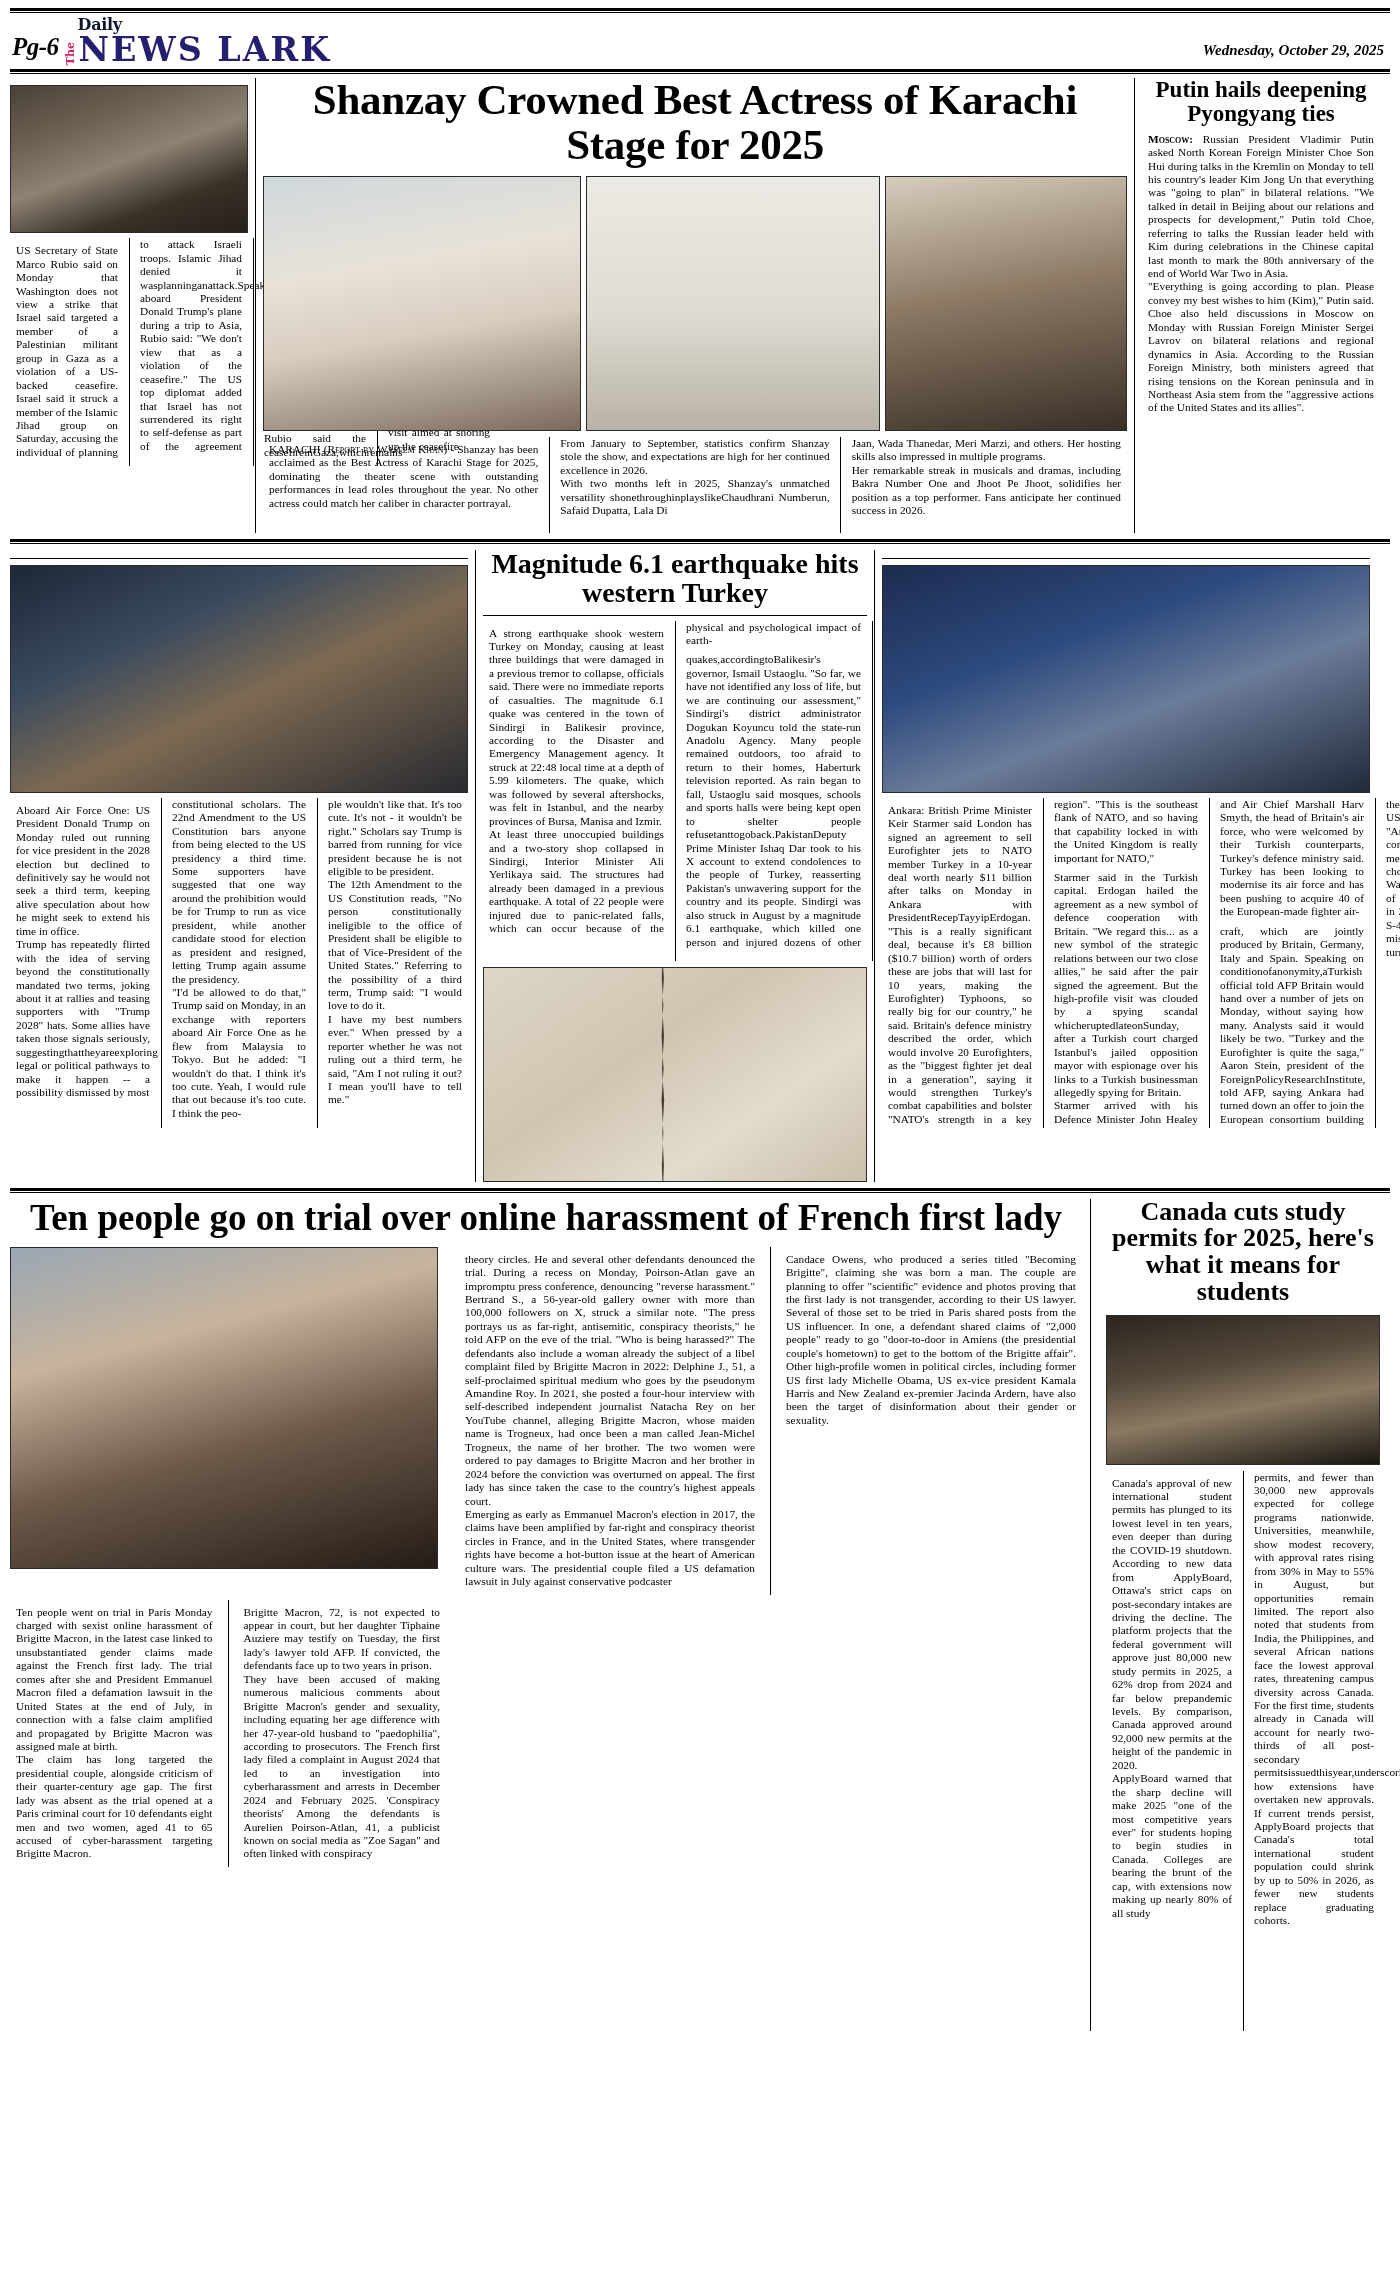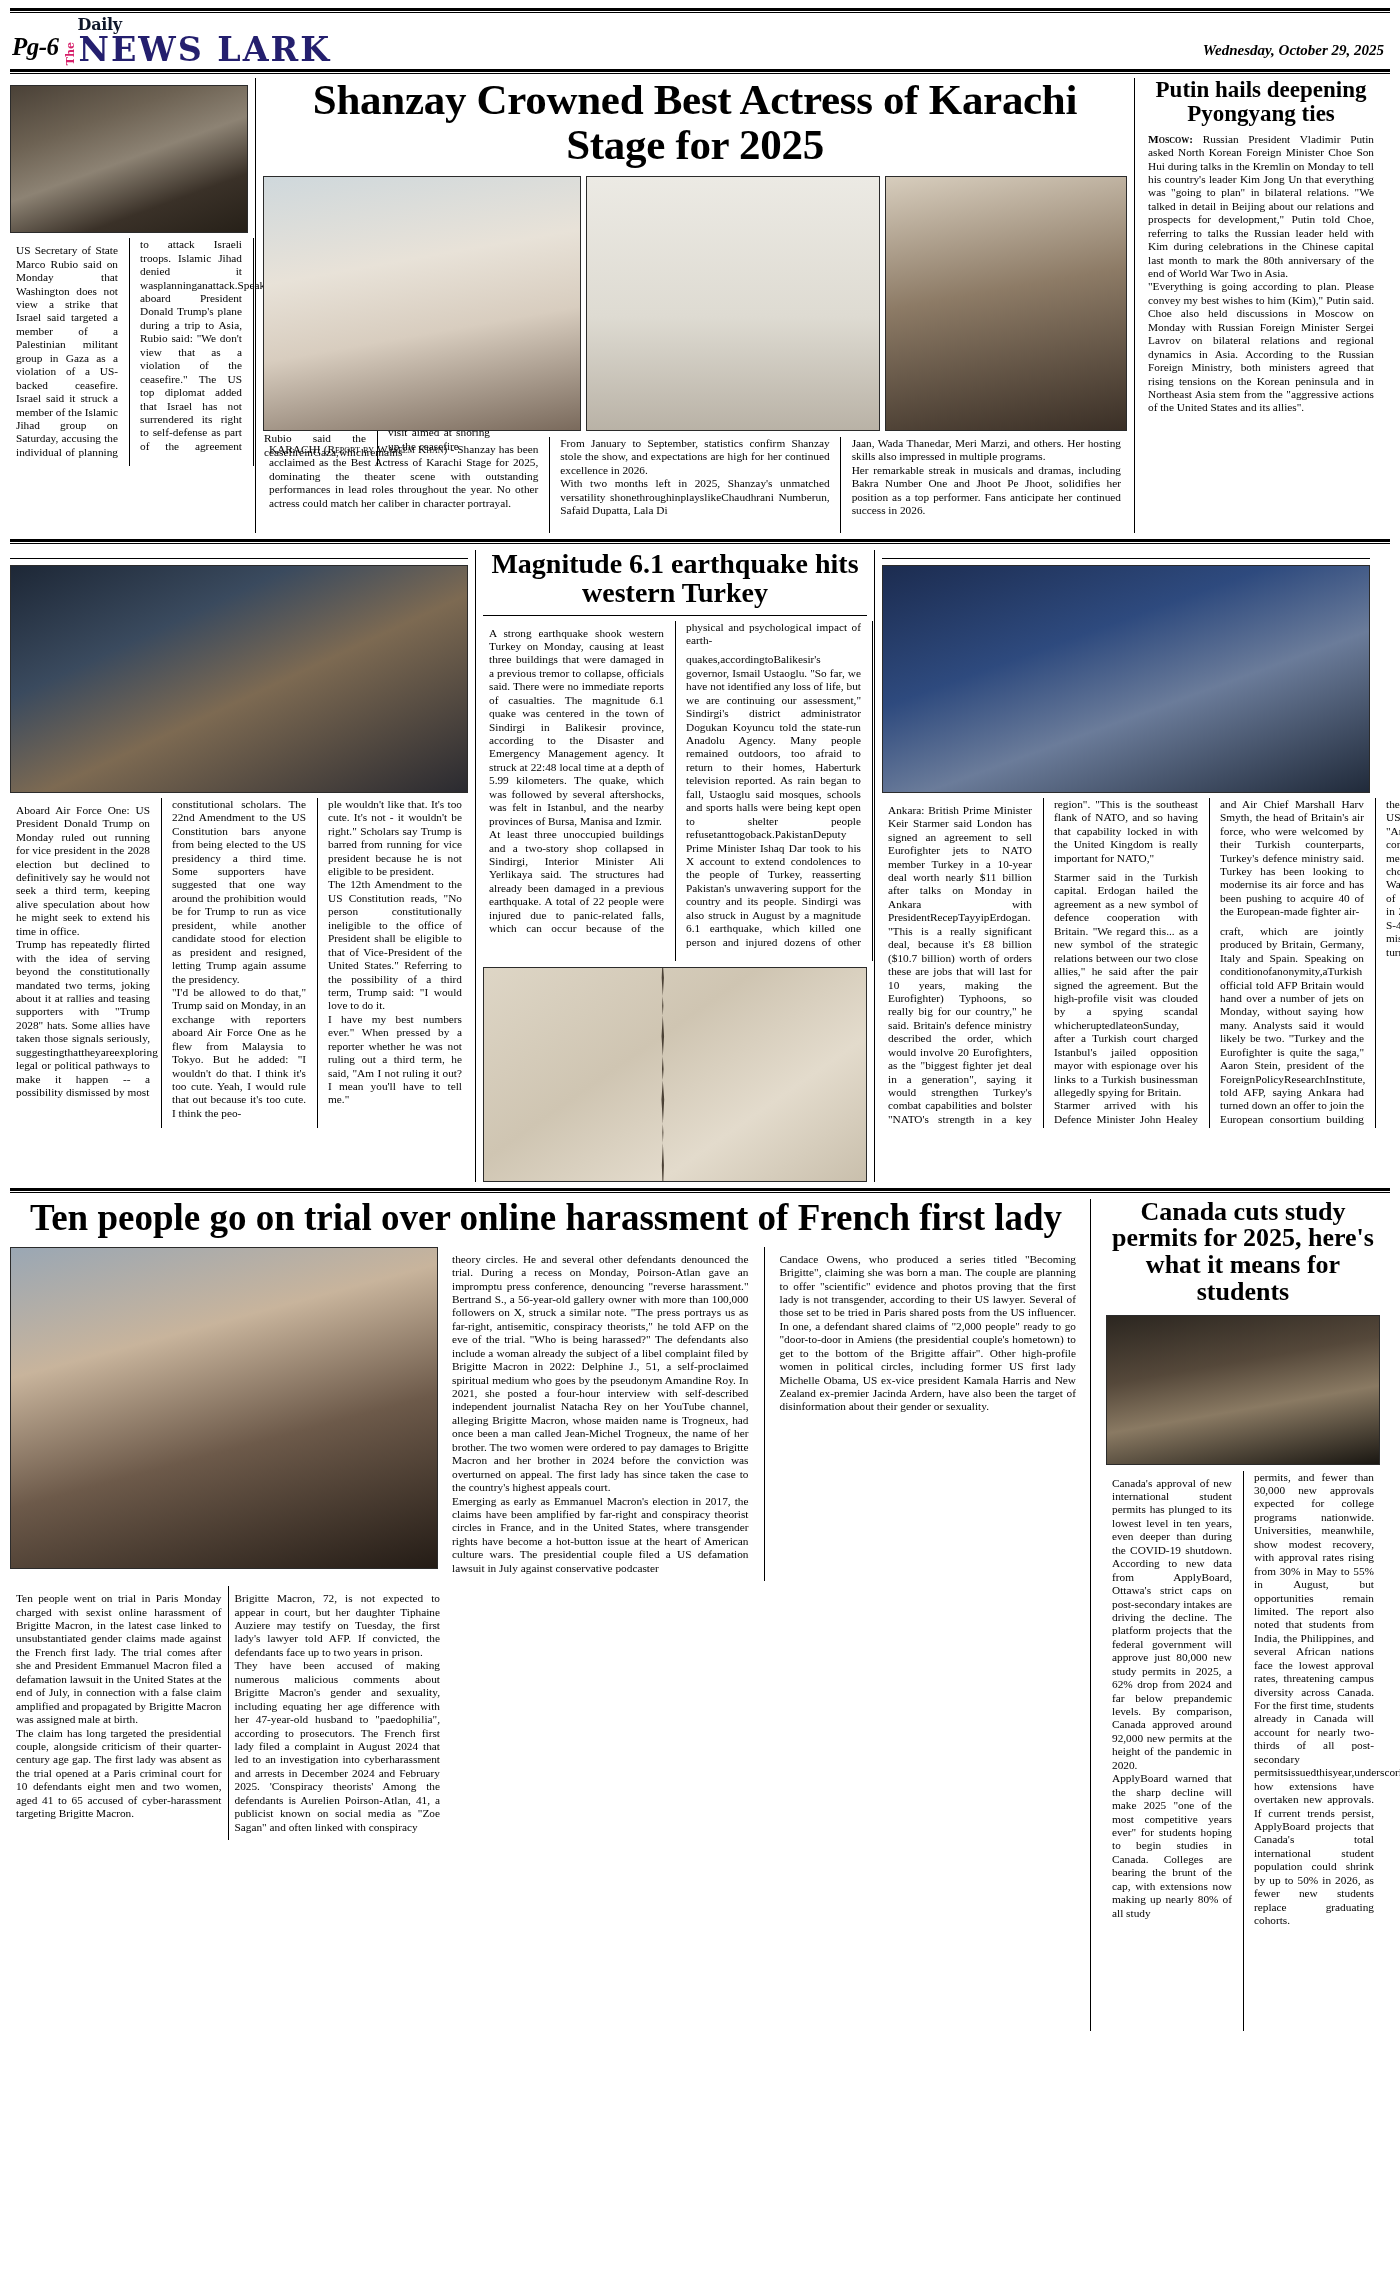--- a/index.html
+++ b/index.html
@@ -208,34 +208,34 @@
       </div>
     </div>
   </div>
 
   <div class="rule-heavy" style="margin-top:6px;"></div>
 
   <div class="bot-block">
 
     <div class="bot-left">
       <div class="hl hl-bot">Ten people go on trial over online harassment of French first lady</div>
-      <div style="display:flex;gap:8px;margin-top:10px;">
+      <div style="display:flex;gap:21px;margin-top:10px;">
         <div class="photo ph-macron" style="width:428px;height:322px;flex:none;"></div>
         <div style="flex:1;display:flex;gap:9px;">
           <div class="body-txt" style="flex:1;">
               <p style="white-space:pre-line;">theory circles. He and several other defendants denounced the trial. During a recess on Monday, Poirson-Atlan gave an impromptu press conference, denouncing "reverse harassment." Bertrand S., a 56-year-old gallery owner with more than 100,000 followers on X, struck a similar note. "The press portrays us as far-right, antisemitic, conspiracy theorists," he told AFP on the eve of the trial. "Who is being harassed?" The defendants also include a woman already the subject of a libel complaint filed by Brigitte Macron in 2022: Delphine J., 51, a self-proclaimed spiritual medium who goes by the pseudonym Amandine Roy. In 2021, she posted a four-hour interview with self-described independent journalist Natacha Rey on her YouTube channel, alleging Brigitte Macron, whose maiden name is Trogneux, had once been a man called Jean-Michel Trogneux, the name of her brother. The two women were ordered to pay damages to Brigitte Macron and her brother in 2024 before the conviction was overturned on appeal. The first lady has since taken the case to the country's highest appeals court.
 Emerging as early as Emmanuel Macron's election in 2017, the claims have been amplified by far-right and conspiracy theorist circles in France, and in the United States, where transgender rights have become a hot-button issue at the heart of American culture wars. The presidential couple filed a US defamation lawsuit in July against conservative podcaster</p>
             </div>
           <div class="col-sep"></div>
           <div class="body-txt" style="flex:1;">
               <p style="white-space:pre-line;">Candace Owens, who produced a series titled "Becoming Brigitte", claiming she was born a man. The couple are planning to offer "scientific" evidence and photos proving that the first lady is not transgender, according to their US lawyer. Several of those set to be tried in Paris shared posts from the US influencer. In one, a defendant shared claims of "2,000 people" ready to go "door-to-door in Amiens (the presidential couple's hometown) to get to the bottom of the Brigitte affair". Other high-profile women in political circles, including former US first lady Michelle Obama, US ex-vice president Kamala Harris and New Zealand ex-premier Jacinda Ardern, have also been the target of disinformation about their gender or sexuality.</p>
             </div>
         </div>
       </div>
-      <div style="display:flex;gap:0;margin-top:5px;width:436px;">
+      <div style="display:flex;gap:9px;margin-top:5px;width:436px;">
         <div class="body-txt" style="flex:1;">
             <p style="white-space:pre-line;">Ten people went on trial in Paris Monday charged with sexist online harassment of Brigitte Macron, in the latest case linked to unsubstantiated gender claims made against the French first lady. The trial comes after she and President Emmanuel Macron filed a defamation lawsuit in the United States at the end of July, in connection with a false claim amplified and propagated by Brigitte Macron was assigned male at birth.
 The claim has long targeted the presidential couple, alongside criticism of their quarter-century age gap. The first lady was absent as the trial opened at a Paris criminal court for 10 defendants eight men and two women, aged 41 to 65 accused of cyber-harassment targeting Brigitte Macron.</p>
           </div>
         <div class="col-sep"></div>
         <div class="body-txt" style="flex:1;">
             <p style="white-space:pre-line;">Brigitte Macron, 72, is not expected to appear in court, but her daughter Tiphaine Auziere may testify on Tuesday, the first lady's lawyer told AFP. If convicted, the defendants face up to two years in prison.
 They have been accused of making numerous malicious comments about Brigitte Macron's gender and sexuality, including equating her age difference with her 47-year-old husband to "paedophilia", according to prosecutors. The French first lady filed a complaint in August 2024 that led to an investigation into cyberharassment and arrests in December 2024 and February 2025. 'Conspiracy theorists' Among the defendants is Aurelien Poirson-Atlan, 41, a publicist known on social media as "Zoe Sagan" and often linked with conspiracy</p>
           </div>
       </div>

